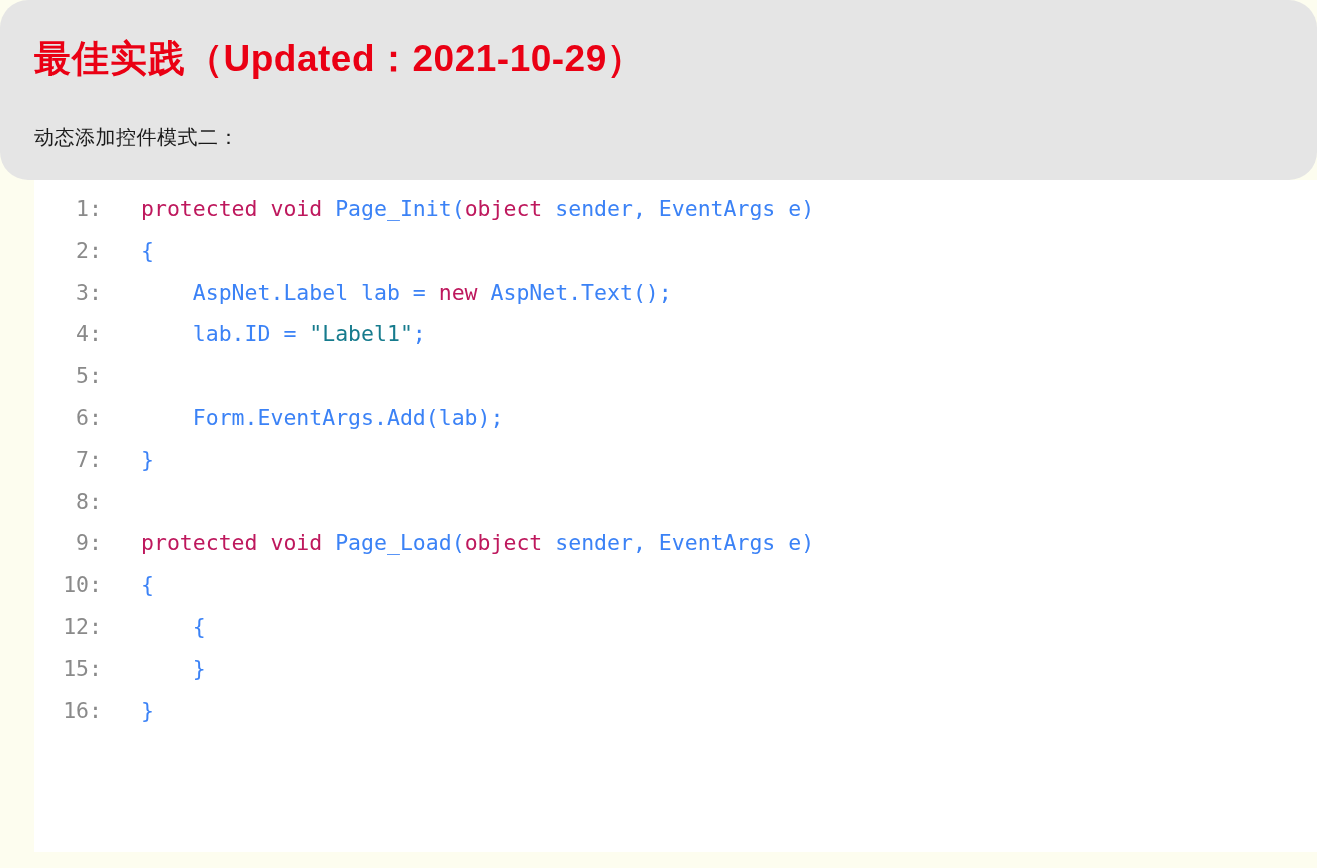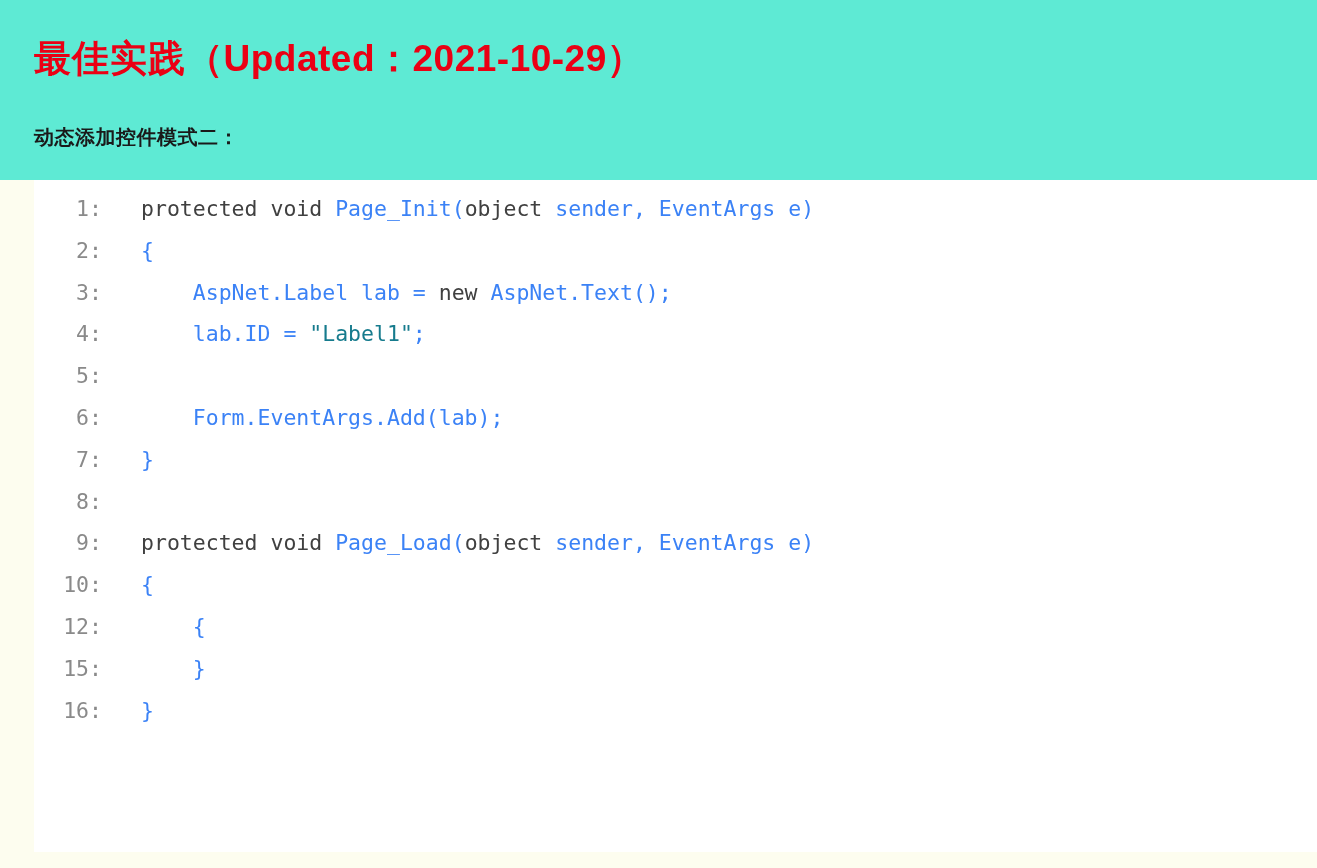--- a/index.html
+++ b/index.html
@@ -16,22 +16,23 @@
     position: relative;
   }
 
   
   .header-band {
     position: absolute;
     left: 0;
     top: 0;
     width: 1317px;
     height: 180px;
-    background: #5eead4;
+    background: #e5e5e5;
     box-sizing: border-box;
+    border-radius: 28px;
   }
 
   .page-title {
     position: absolute;
     left: 34px;
     top: 38px;
     margin: 0;
     font-family: "Liberation Sans", "DejaVu Sans", sans-serif;
     font-weight: bold;
     font-size: 37px;
@@ -42,21 +43,21 @@
   }
   .page-title .title-cn { letter-spacing: 1px; }
   .page-title .title-upd { }
 
   .page-subtitle {
     position: absolute;
     left: 34px;
     top: 125px;
     margin: 0;
     font-family: "Liberation Sans", "DejaVu Sans", sans-serif;
-    font-weight: bold;
+    font-weight: normal;
     font-size: 20px;
     line-height: 1.2;
     color: #1a1a1a;
     white-space: nowrap;
     letter-spacing: 0.5px;
   }
 
   
   .code-block {
     position: absolute;
@@ -93,21 +94,21 @@
   }
 
   .line-code {
     flex: 1 1 auto;
     padding-left: 33px;
     color: #1c1c1c;
     white-space: pre;
     font-family: "DejaVu Sans Mono", "Liberation Mono", monospace;
   }
 
-  .tok-kw  { color: #404040; }
+  .tok-kw  { color: #be185d; }
   .tok-str { color: #167b8d; }
   .tok-pln { color: #3b82f6; }
 
   
   .footer-band {
     position: absolute;
     left: 0;
     top: 852px;
     width: 1317px;
     height: 16px;

